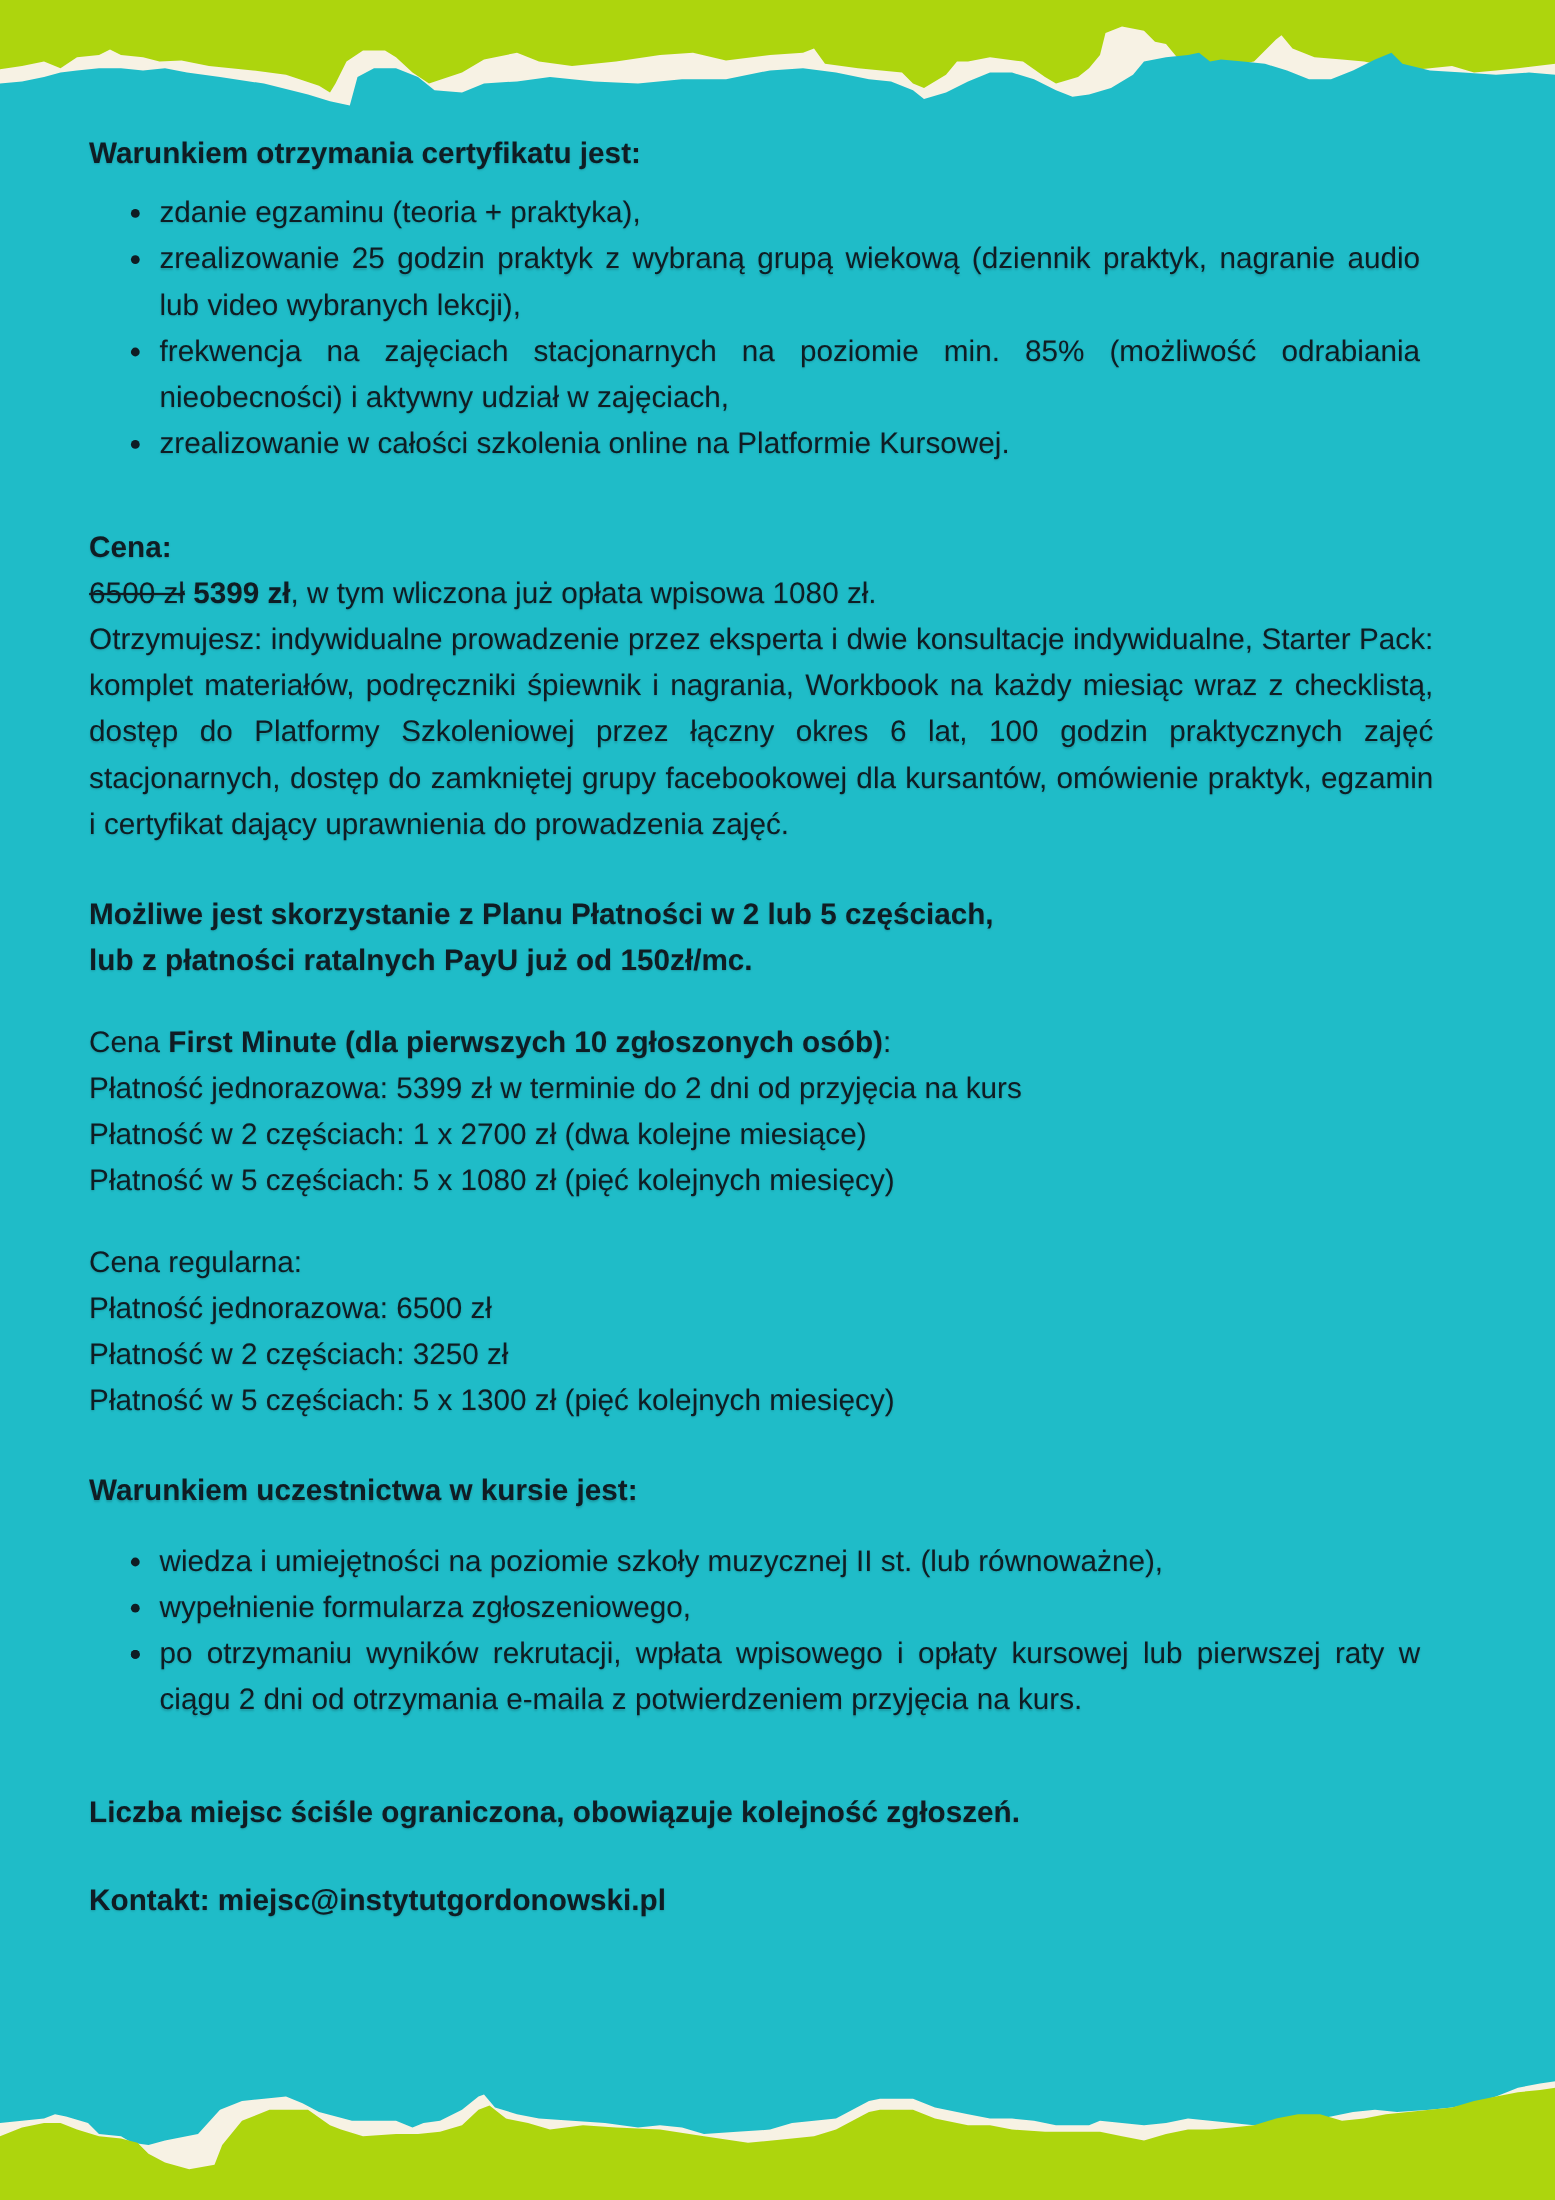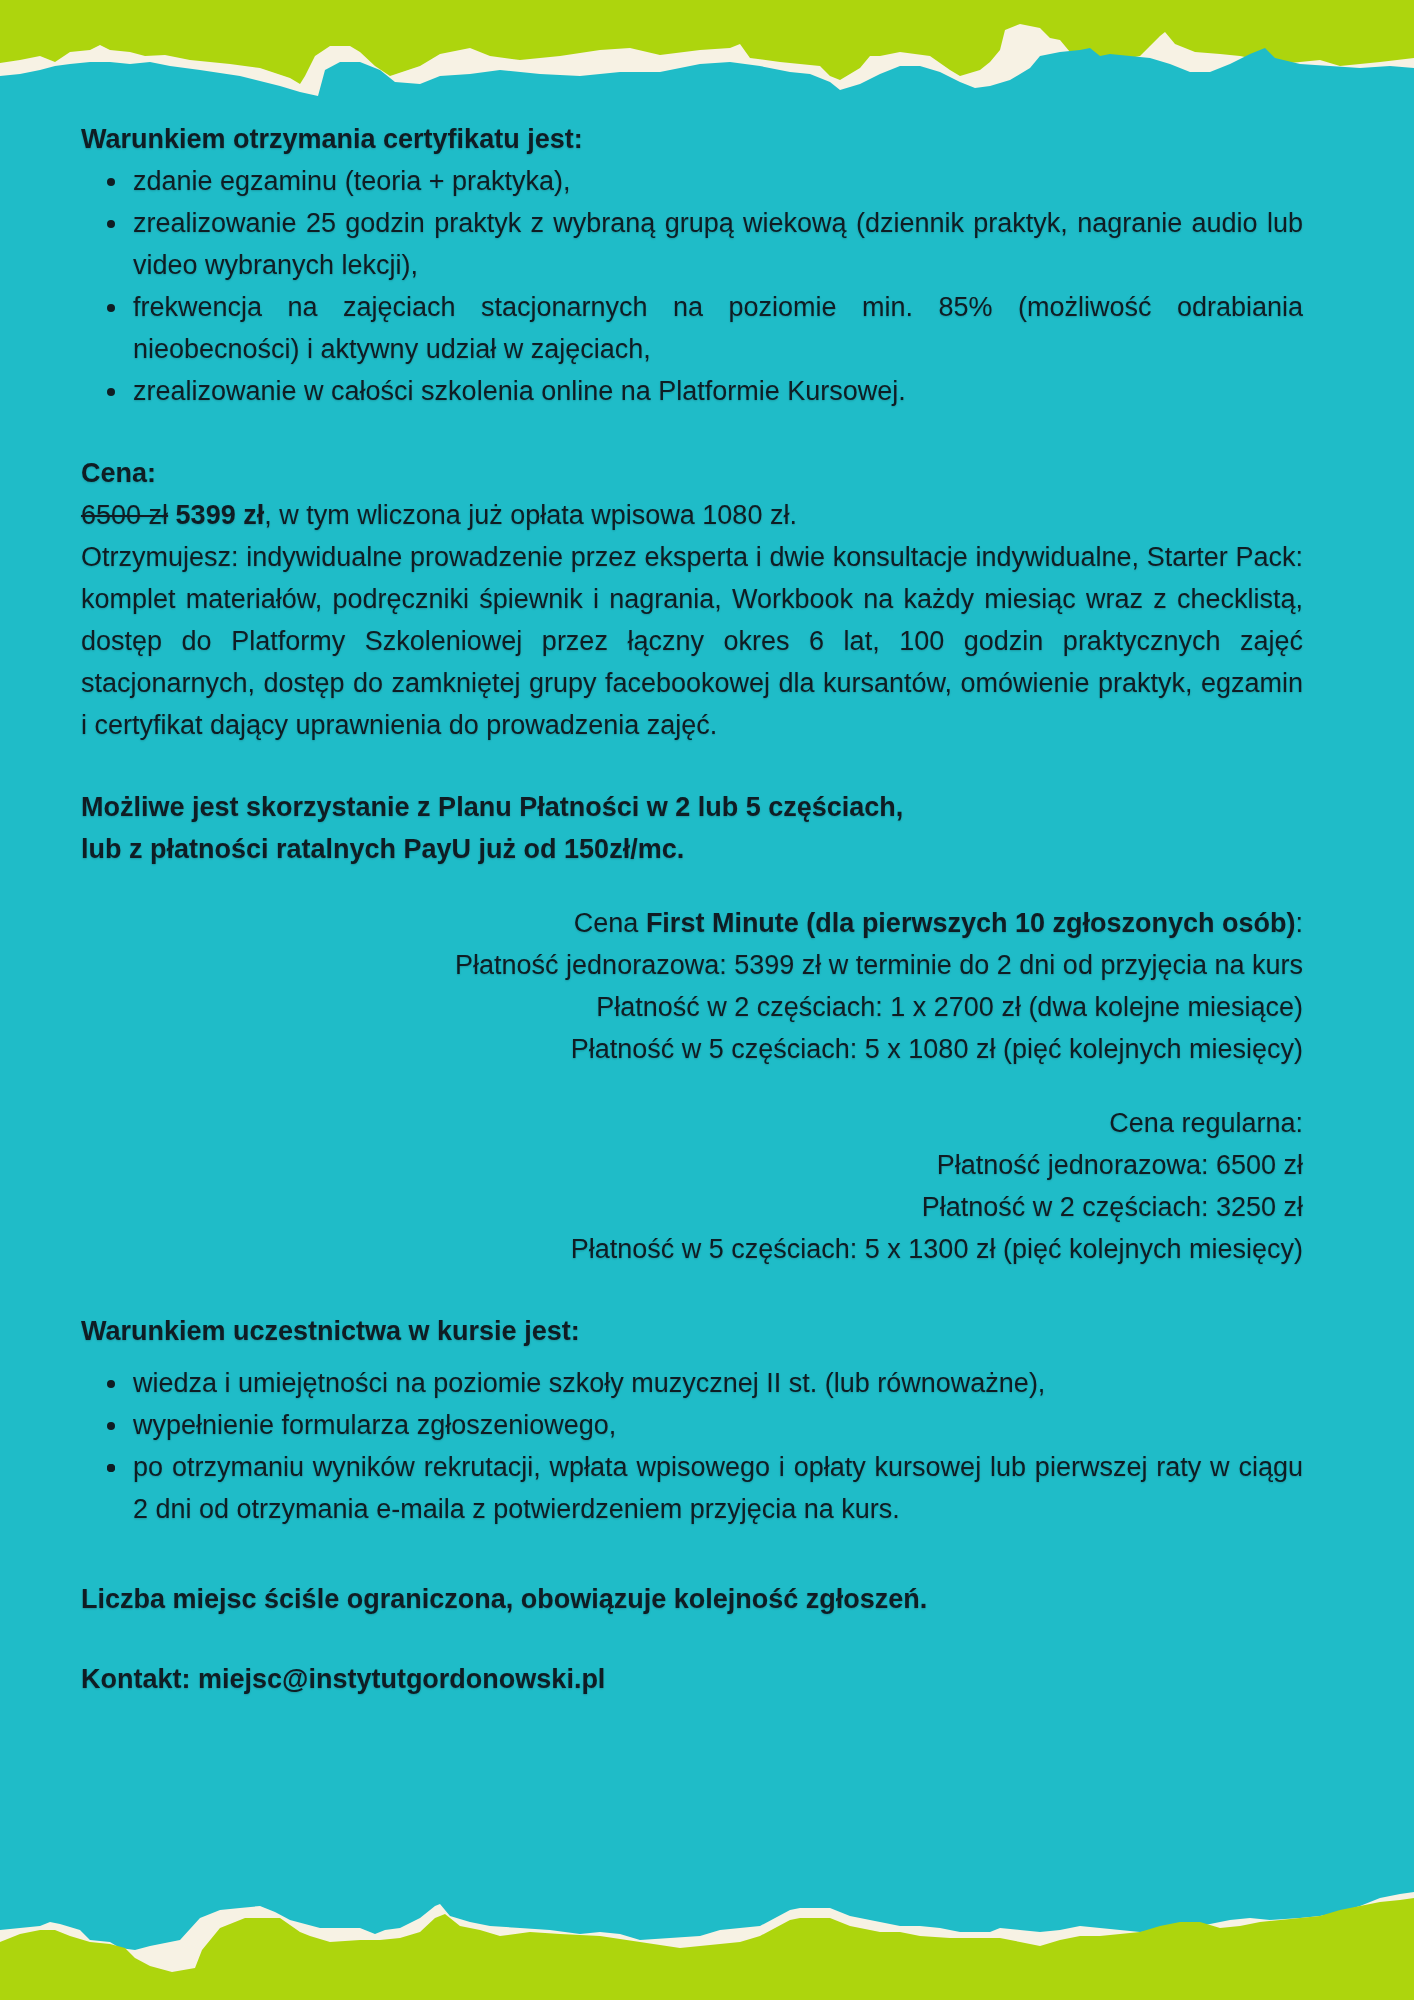--- a/index.html
+++ b/index.html
@@ -32,39 +32,39 @@
       font-size: 27px;
       line-height: 42px;
       text-shadow: 0 1px 2px rgba(0,0,0,0.18);
     }
     .heading {
       font-weight: bold;
       margin: 0;
     }
     ul.bullets {
       list-style: none;
-      margin: 0;
+      margin: 12px;
       padding: 0;
     }
     ul.bullets li {
       position: relative;
       padding-left: 52px;
       text-align: justify;
     }
     ul.bullets li .dot {
       position: absolute;
       left: 26px;
       top: 18px;
       width: 8px;
       height: 8px;
       border-radius: 50%;
       background: #0f1d24;
     }
     .para { margin: 0; text-align: justify; }
-    .block { margin: 0; text-align: right; }
+    .block { margin: 0; }
     .gap-sm { height: 24px; }
     .gap-md { height: 32px; }
     .gap-lg { height: 40px; }
     .strike {
       font-weight: normal;
       text-decoration: line-through;
       text-decoration-thickness: 2px;
     }
     .bold { font-weight: bold; }
     .line { display: block; }

